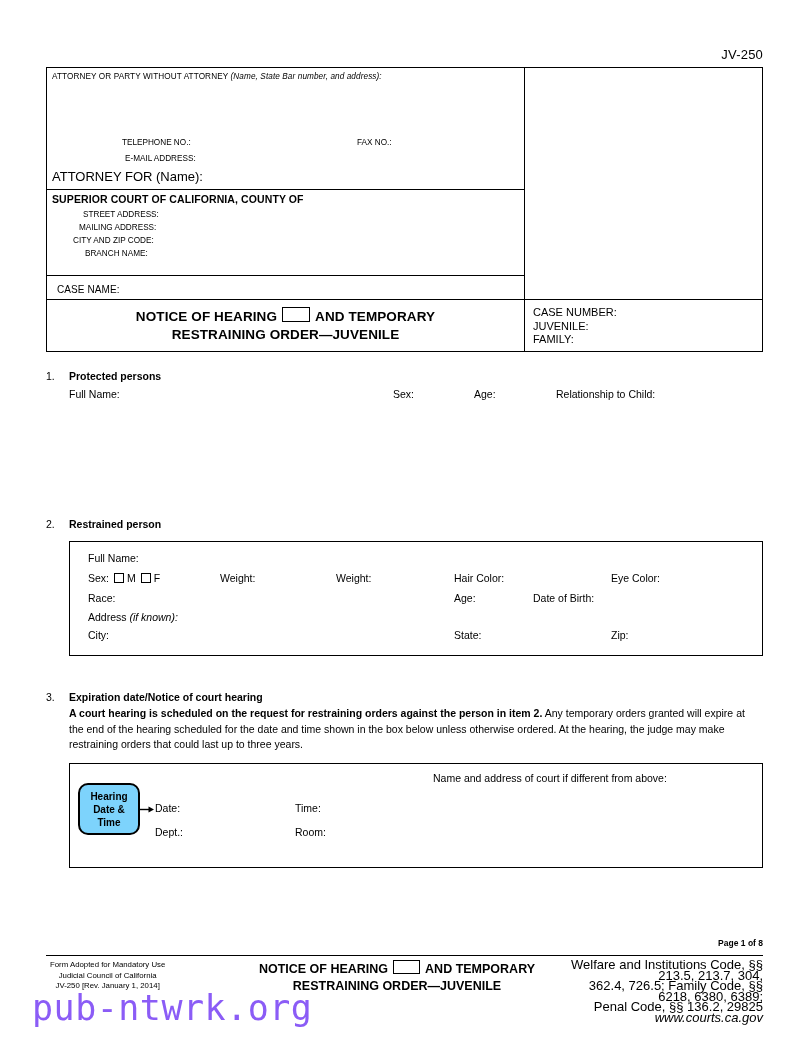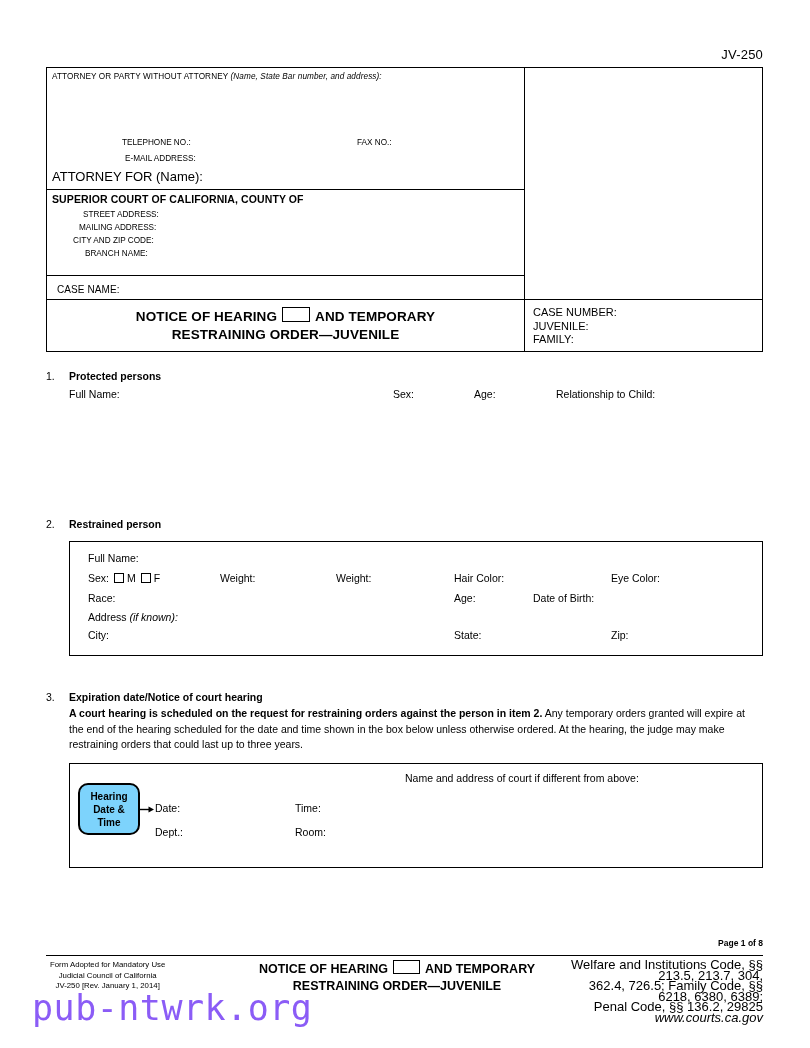--- a/index.html
+++ b/index.html
@@ -287,21 +287,21 @@
     left: 70px;
     top: 41px;
     width: 14px;
     height: 9px;
   }
   .hb-fld {
     position: absolute;
     font-size: 10.5px;
     white-space: nowrap;
   }
-  .h-courtaddr { left: 335px; top: 8px; }
+  .h-courtaddr { left: 363px; top: 8px; }
   .h-date  { left: 85px;  top: 38px; }
   .h-time  { left: 225px; top: 38px; }
   .h-dept  { left: 85px;  top: 62px; }
   .h-room  { left: 225px; top: 62px; }
 
   
   .page-of {
     position: absolute;
     right: 47px;
     top: 938px;

